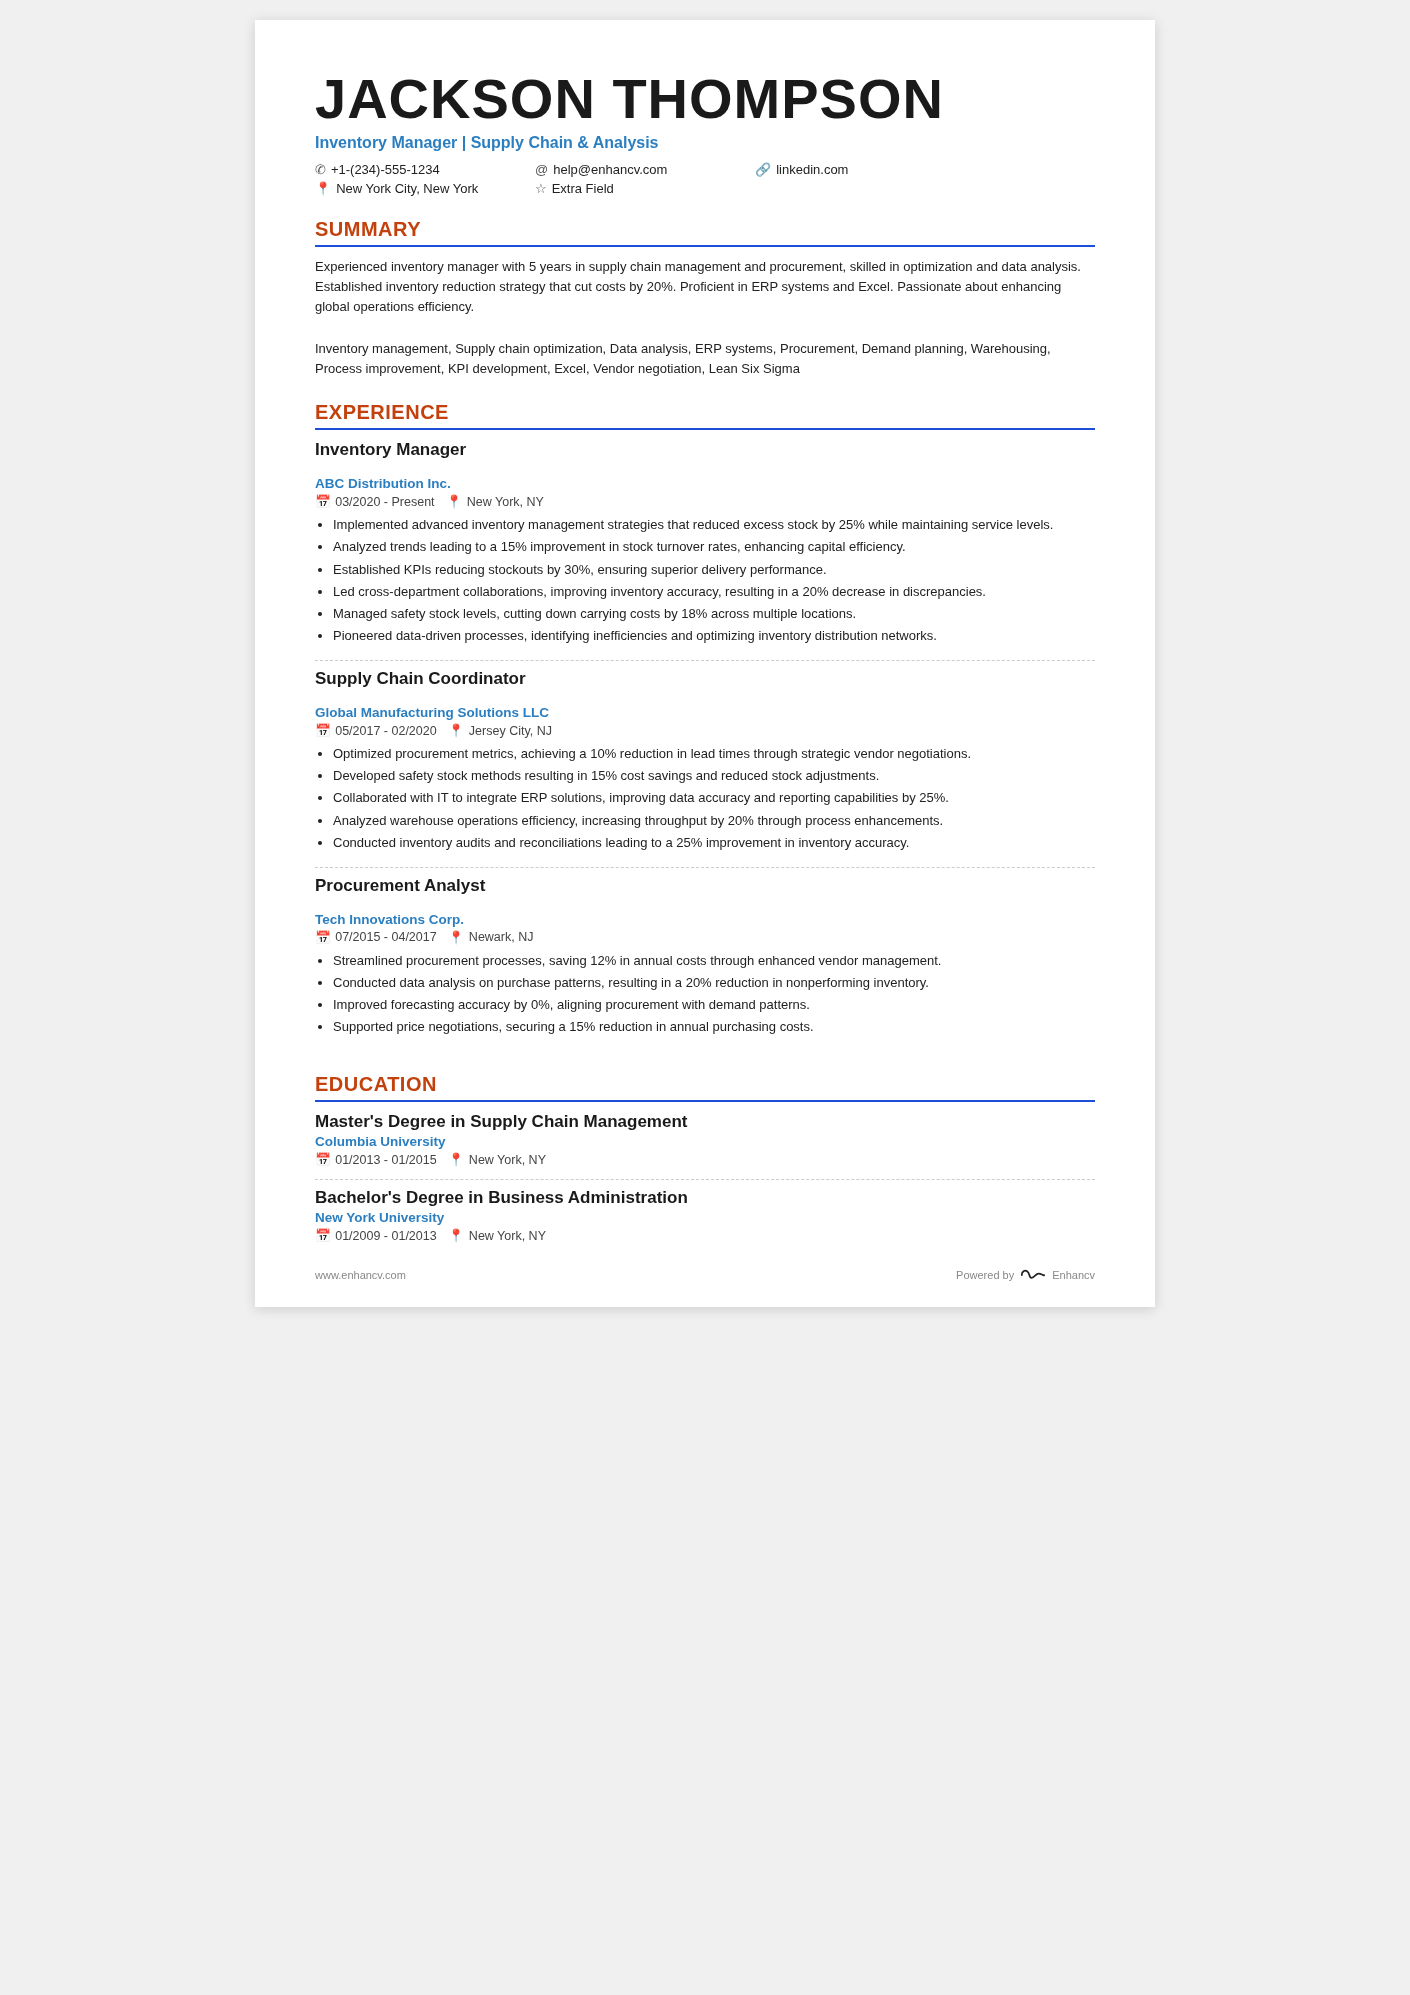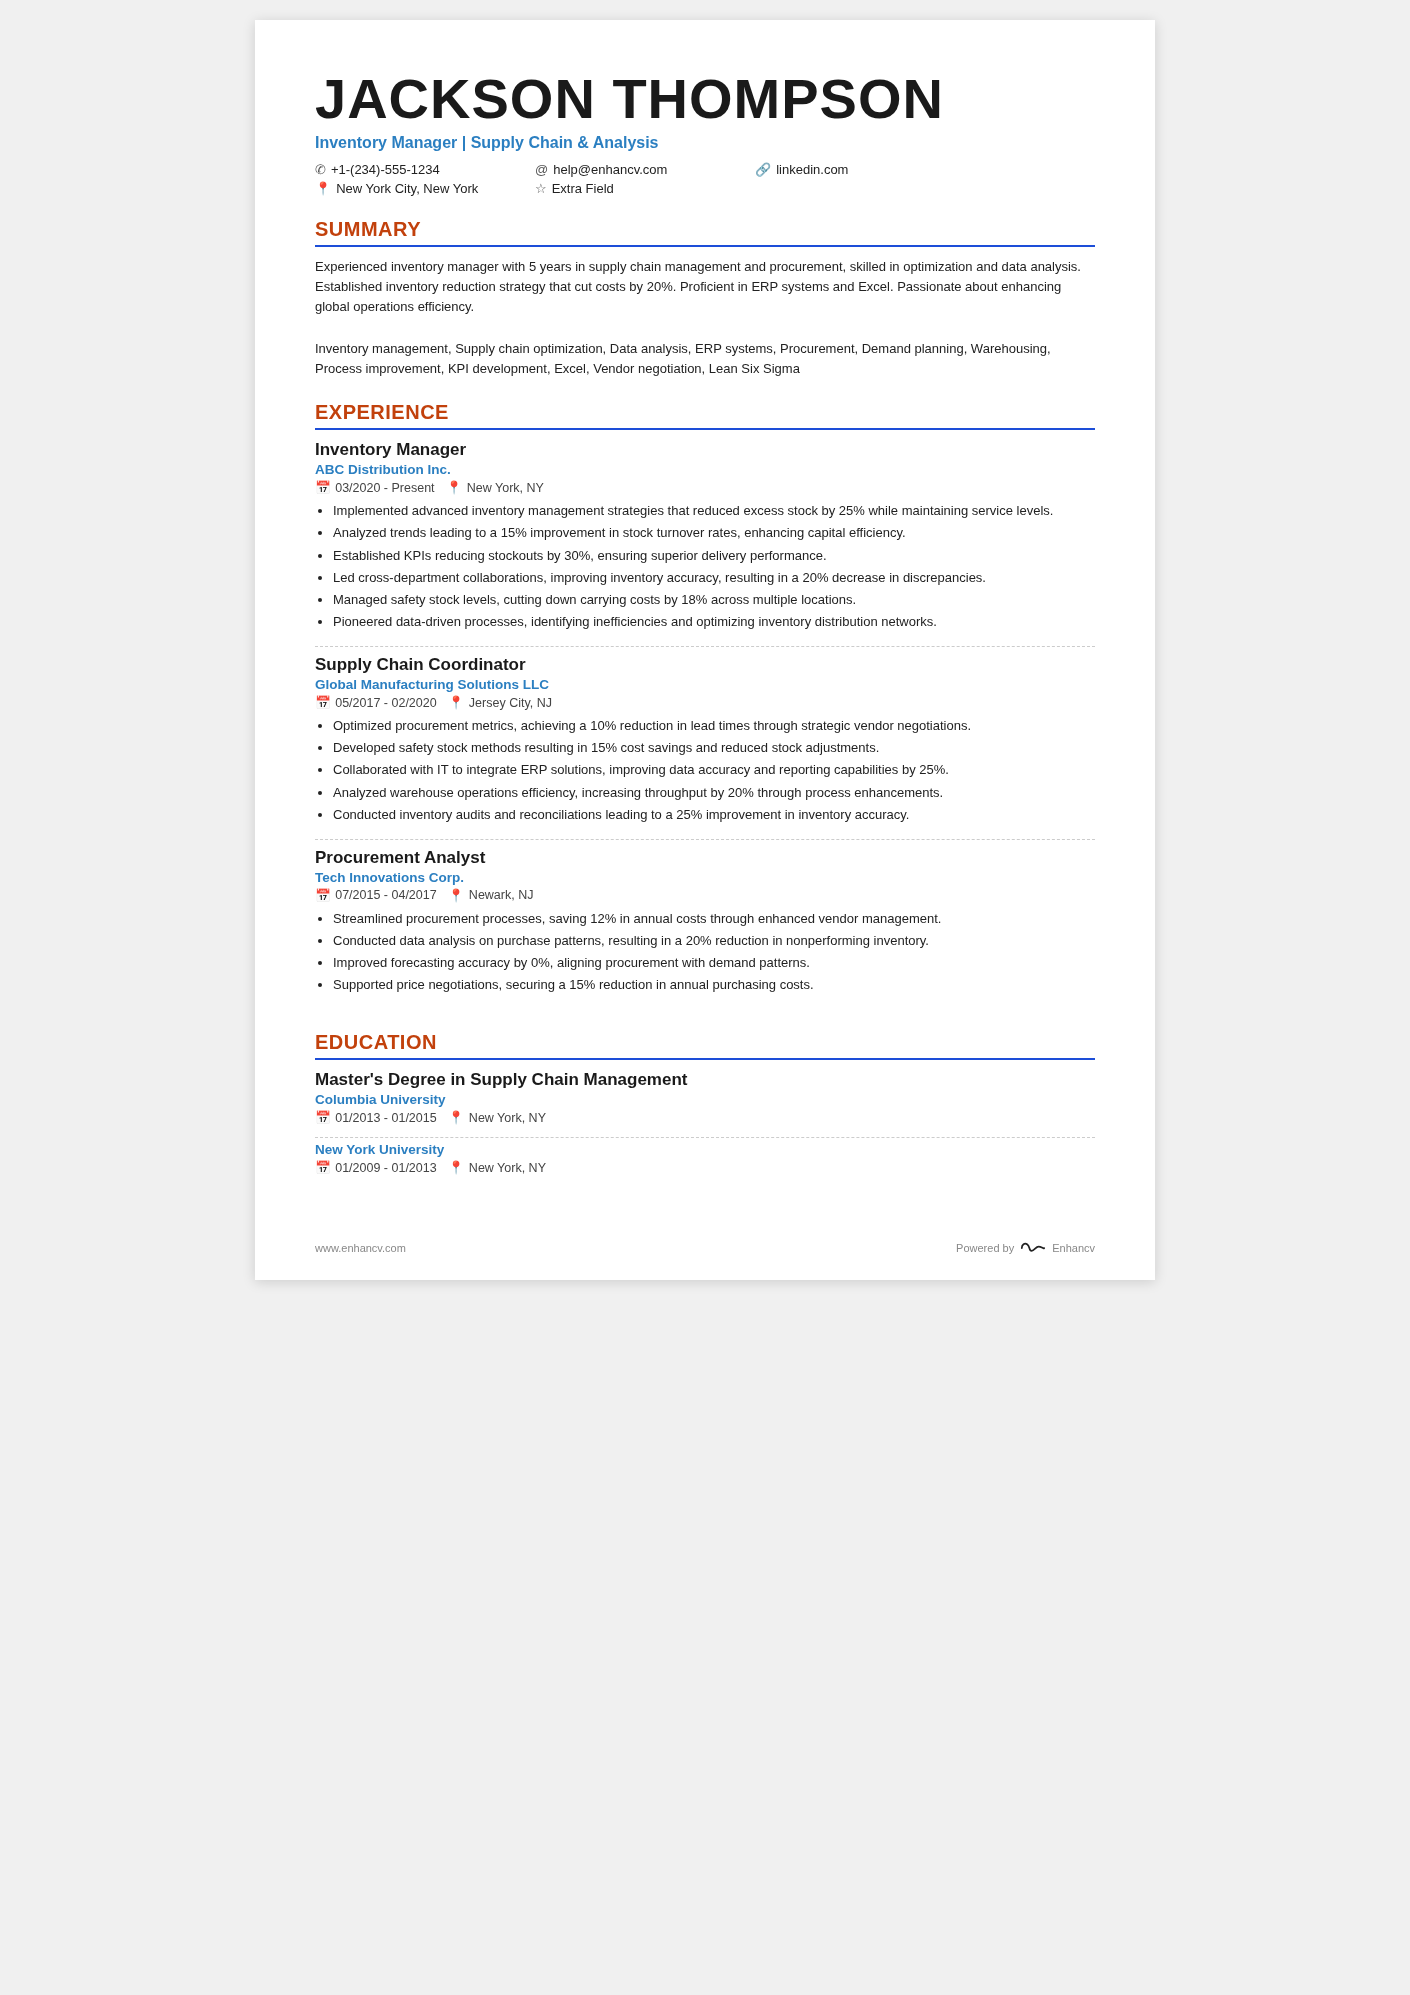--- a/index.html
+++ b/index.html
@@ -81,21 +81,21 @@
     .job-title {
       font-size: 17px;
       font-weight: 700;
       color: #1a1a1a;
       margin-top: 8px;
     }
     .job-company {
       font-size: 13.5px;
       font-weight: 700;
       color: #2b7fc1;
-      margin-top: 2px;
+      margin-top: 16px;
     }
     .job-meta {
       display: flex;
       align-items: center;
       gap: 12px;
       font-size: 12.5px;
       color: #444;
       margin-top: 3px;
       margin-bottom: 6px;
     }
@@ -292,20 +292,21 @@
         <span style="font-size:13px;">📅</span>
         <span>01/2013 - 01/2015</span>
       </span>
       <span class="job-meta-item">
         <span style="font-size:13px;">📍</span>
         <span>New York, NY</span>
       </span>
     </div>
         </div>
         <div class="edu-block">
+          <div class="edu-degree">Bachelor's Degree in Business Administration</div>
           <div class="edu-school">New York University</div>
           <div class="edu-meta">
       <span class="job-meta-item">
         <span style="font-size:13px;">📅</span>
         <span>01/2009 - 01/2013</span>
       </span>
       <span class="job-meta-item">
         <span style="font-size:13px;">📍</span>
         <span>New York, NY</span>
       </span>

